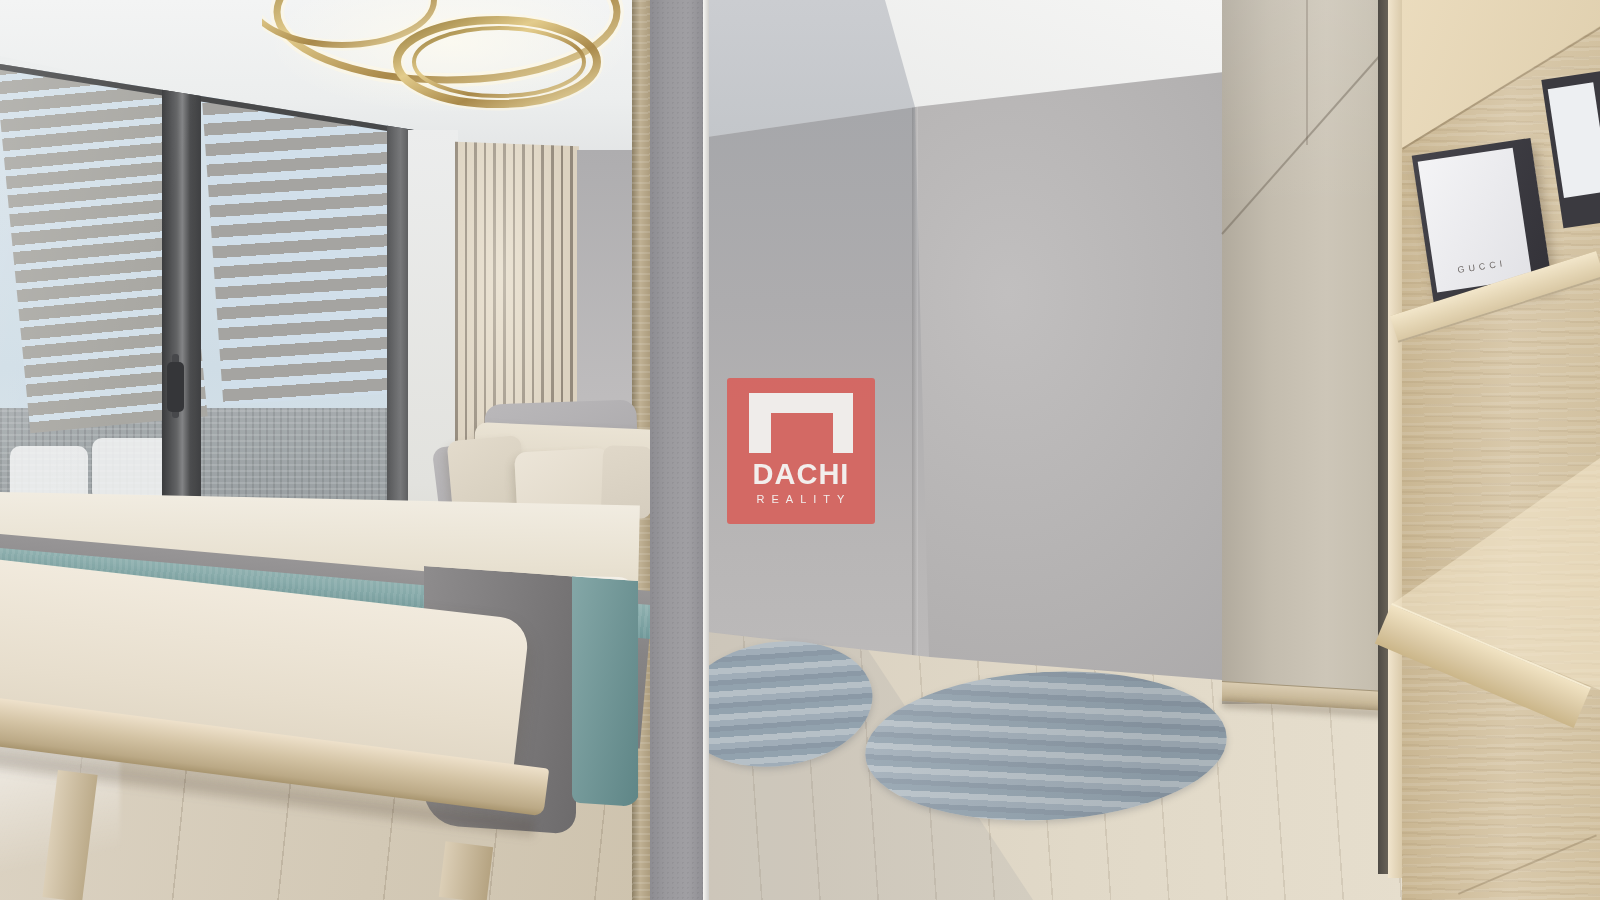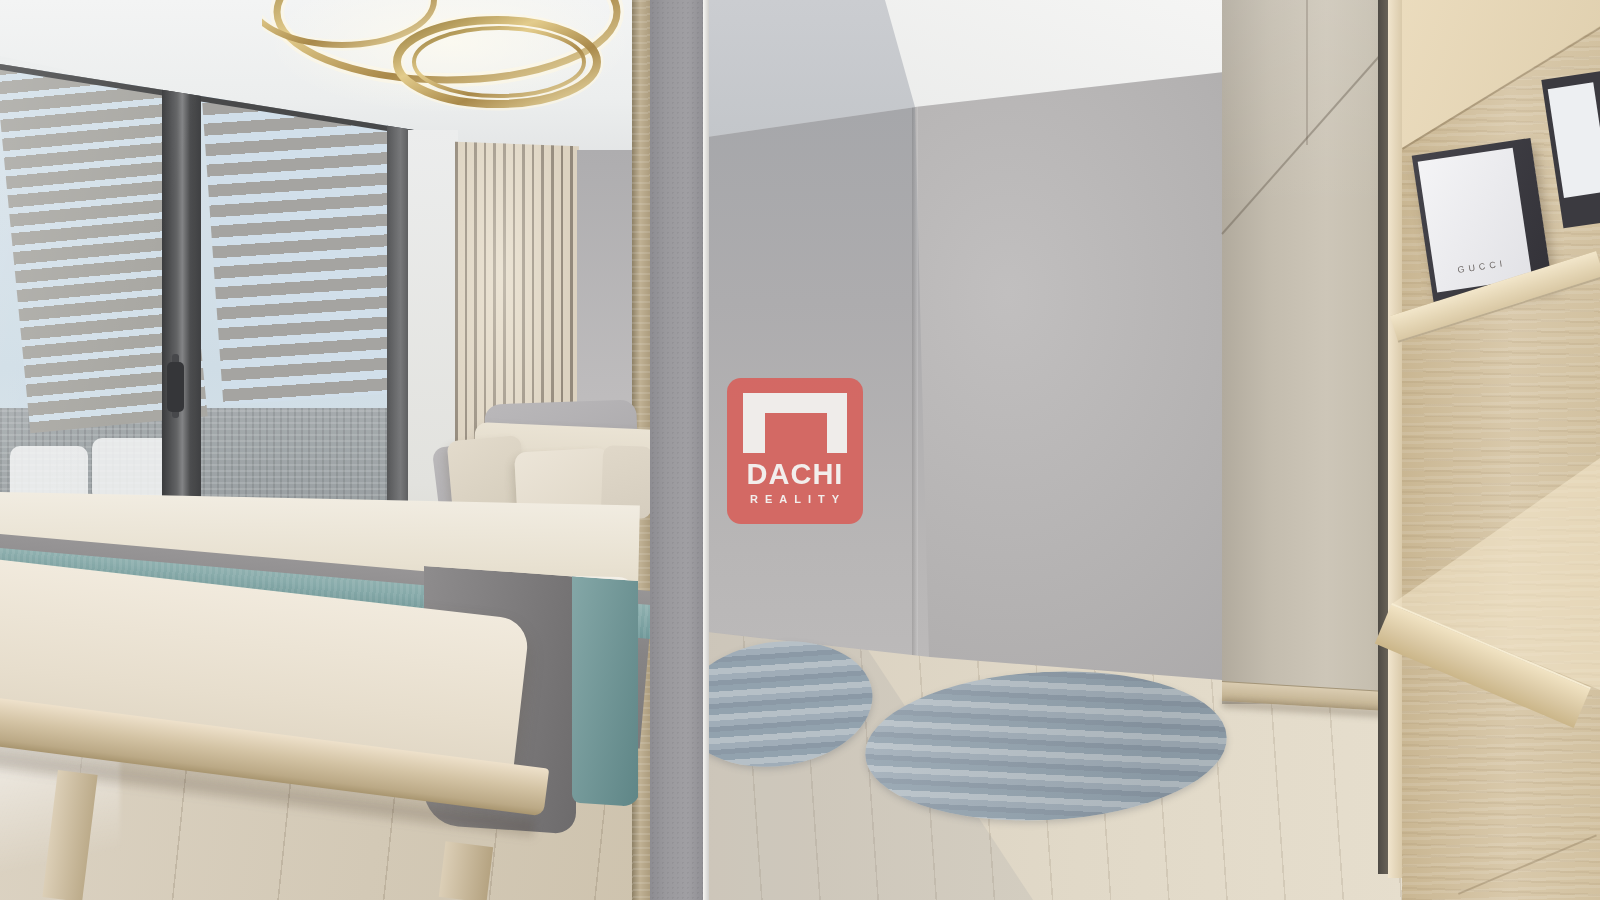--- a/index.html
+++ b/index.html
@@ -153,26 +153,26 @@
     background:rgba(120,132,148,.13);}
   .rug{border-radius:50%;box-shadow:0 3px 6px rgba(90,95,105,.25);}
   .rug-1{left:-22px;top:642px;width:192px;height:124px;transform:rotate(-8deg);
     background:repeating-linear-gradient(184deg,#92a2ae 0 6px,#b6c0c7 6px 12px,#a0adb8 12px 18px,#8b99a6 18px 23px);}
   .rug-2{left:162px;top:672px;width:362px;height:148px;transform:rotate(-3deg);
     background:
       linear-gradient(90deg,rgba(255,255,255,.10),rgba(0,0,0,.06) 80%),
       repeating-linear-gradient(186deg,#92a2ae 0 6px,#b6c0c7 6px 12px,#9facb7 12px 18px,#8b99a6 18px 23px);}
 
   
-  .watermark{left:24px;top:378px;width:136px;height:146px;border-radius:14px;
+  .watermark{left:24px;top:378px;width:148px;height:146px;border-radius:3px;
     background:rgba(215,94,89,.88);text-align:center;color:#f2eeec;}
   .wm-gate{margin:15px auto 0;width:104px;height:60px;box-sizing:border-box;
     border-top:20px solid #efecea;border-left:22px solid #efecea;border-right:20px solid #efecea;}
   .wm-title{margin-top:7px;font-size:29px;font-weight:bold;letter-spacing:1px;line-height:1;}
-  .wm-sub{margin-top:5px;font-size:11px;letter-spacing:7px;padding-left:6px;line-height:1;font-weight:bold;}
+  .wm-sub{margin-top:5px;font-size:11px;letter-spacing:7px;padding-left:6px;line-height:1;}
 
   
   .wardrobe{left:1222px;top:0;width:168px;height:900px;z-index:3;}
   .wd-body{left:0;top:0;width:168px;height:704px;
     background:
       linear-gradient(180deg,rgba(255,255,255,.10),rgba(255,255,255,0) 30%),
       linear-gradient(90deg,#b1aa9d 0%,#c3bcae 28%,#cdc6b8 62%,#c6bfb0 88%,#bcb5a6 100%);}
   .wd-seam1{left:0;top:233px;width:240px;height:2px;background:rgba(95,85,72,.40);
     transform:rotate(-48.5deg);transform-origin:left center;}
   .wd-seam2{left:84px;top:0;width:2px;height:145px;background:rgba(95,85,72,.25);}

